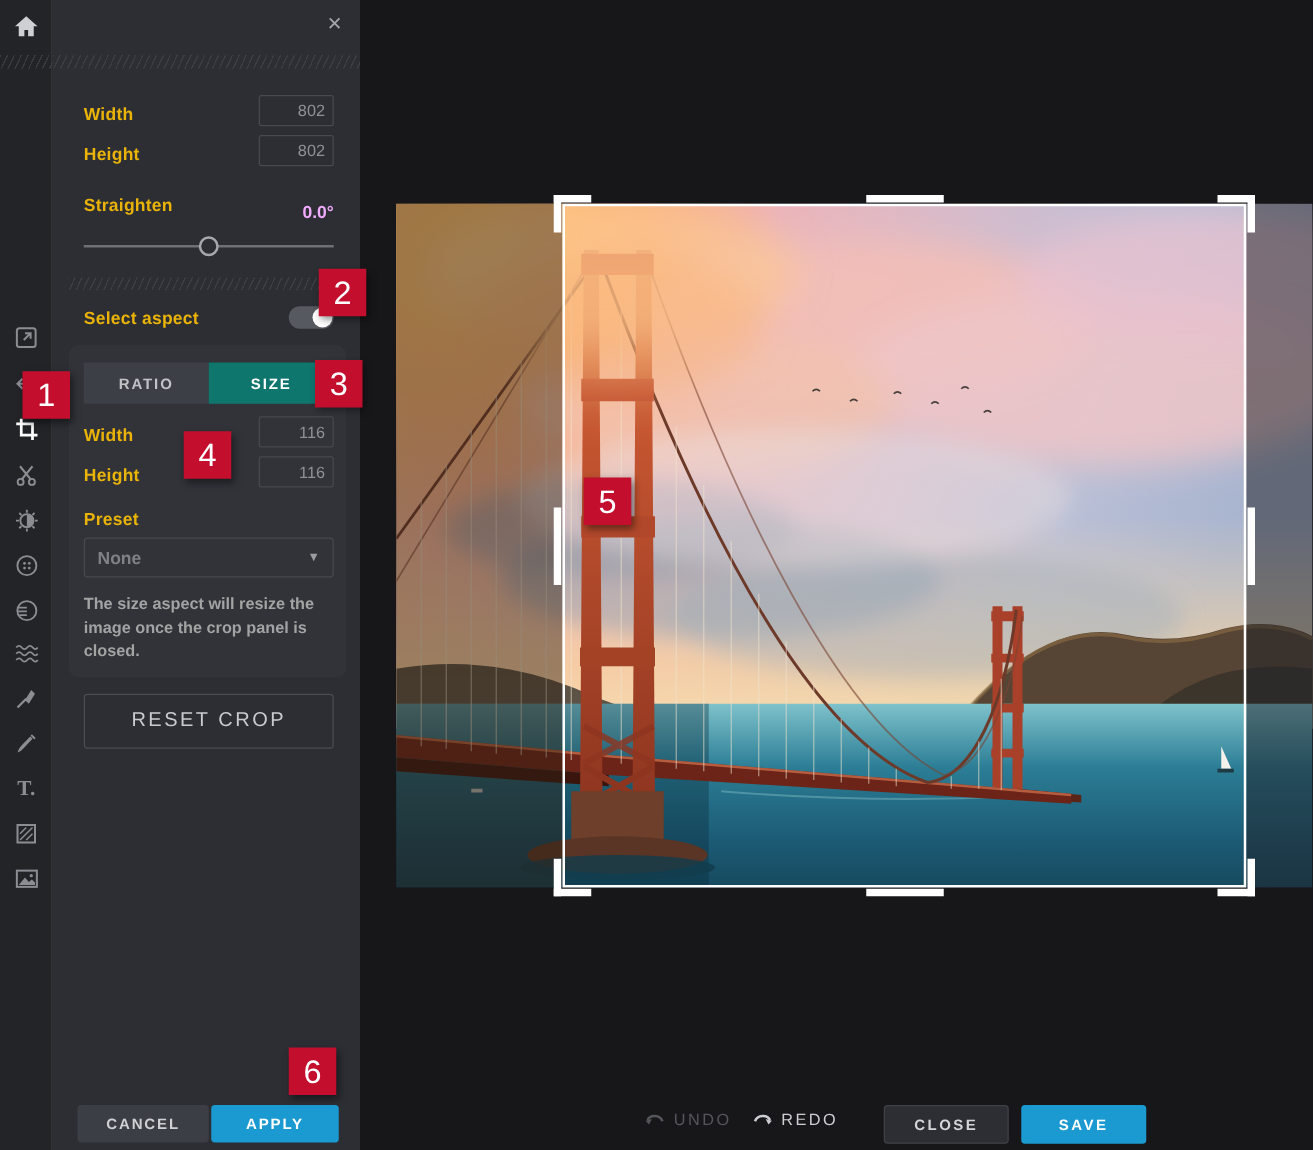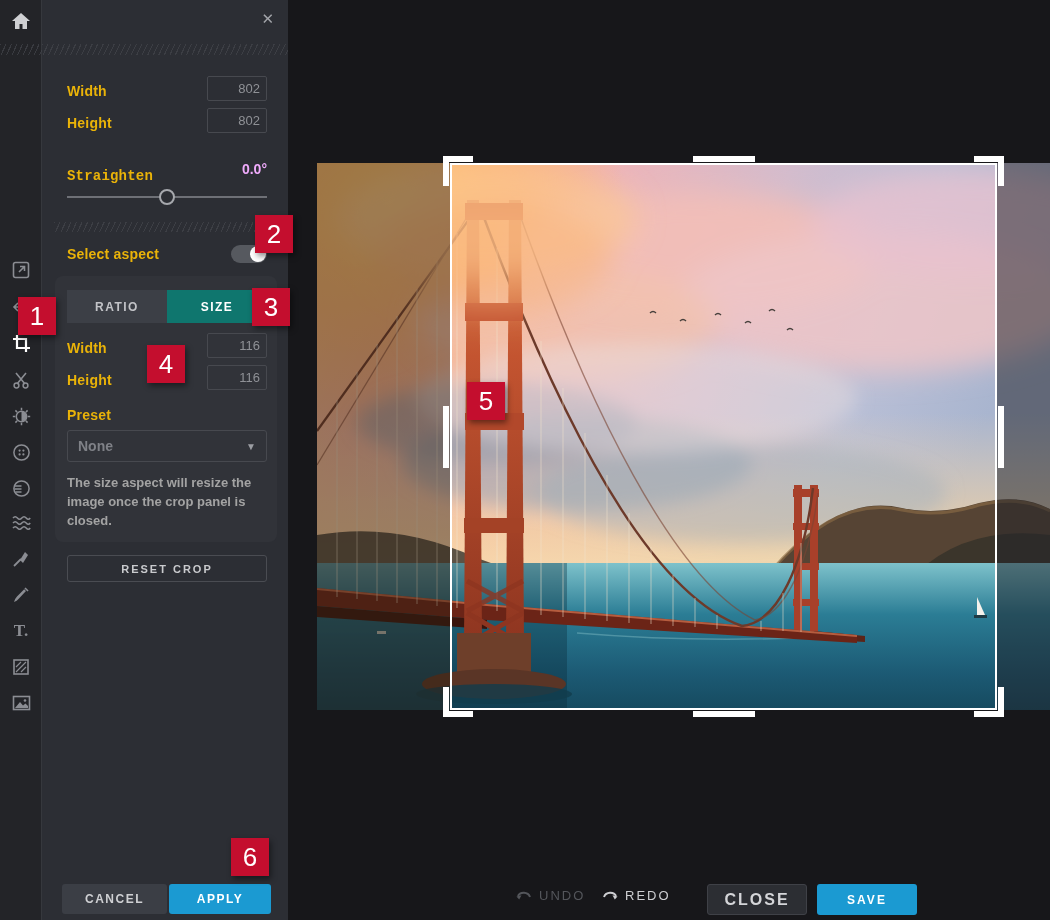--- a/index.html
+++ b/index.html
@@ -49,23 +49,23 @@
     align-items:center; justify-content:center; font-size:12px; font-weight:bold;
     letter-spacing:1.5px; cursor:pointer; }
   .tab-ratio { left:25px; background:#3c3f46; color:#c2c3c7; }
   .tab-size { left:125px; background:#0f766e; color:#ffffff; }
   .preset-select { position:absolute; left:25px; top:430px; width:200px; height:32px;
     border:1px solid #47494f; border-radius:3px; display:flex; align-items:center;
     padding:0 10px; color:#7f8187; font-size:14px; font-weight:bold; cursor:pointer; }
   .preset-caret { margin-left:auto; font-size:10px; color:#9b9da2; }
   .note { position:absolute; left:25px; top:474px; width:200px; color:#a3a3a3;
     font-size:13px; font-weight:bold; line-height:1.45; }
-  .reset-btn { position:absolute; left:25px; top:555px; width:200px; height:27px;
+  .reset-btn { position:absolute; left:25px; top:555px; width:200px; height:44px;
     border:1px solid #4a4c52; border-radius:3px; display:flex; align-items:center;
-    justify-content:center; color:#c9cacd; font-size:11px; font-weight:bold;
+    justify-content:center; color:#c9cacd; font-size:16px; font-weight:normal;
     letter-spacing:2px; cursor:pointer; }
   .panel-actions-cancel, .panel-actions-apply { position:absolute; top:884px; height:30px;
     display:flex; align-items:center; justify-content:center; font-size:12px;
     font-weight:bold; letter-spacing:1.5px; border-radius:3px; cursor:pointer; }
   .panel-actions-cancel { left:20px; width:105px; background:#3b3e45; color:#cfd0d3; }
   .panel-actions-apply { left:127px; width:102px; background:#1b9ad2; color:#ffffff; }
 
   
   .photo { position:absolute; left:317px; top:163px; width:733px; height:547px; z-index:1; }
   .photo svg { display:block; }
@@ -84,21 +84,21 @@
   .e-left { left:-9px; top:calc(50% - 31px); width:6px; height:62px; }
   .e-right { right:-9px; top:calc(50% - 31px); width:6px; height:62px; }
 
   
   .undo-btn,.redo-btn { position:absolute; top:888px; display:flex; align-items:center;
     gap:6px; font-size:13px; font-weight:normal; letter-spacing:2px; cursor:pointer; }
   .undo-btn { left:515px; color:#54565b; }
   .redo-btn { left:601px; color:#cdced1; }
   .close-btn { position:absolute; left:707px; top:884px; width:100px; height:31px;
     background:#2c2e33; border:1px solid #3f4147; border-radius:3px; display:flex;
-    align-items:center; justify-content:center; color:#d4d5d8; font-size:16px;
+    align-items:center; justify-content:center; color:#d4d5d8; font-size:12px;
     font-weight:bold; letter-spacing:2px; cursor:pointer; }
   .save-btn { position:absolute; left:817px; top:884px; width:100px; height:31px;
     background:#1b9ad2; border-radius:3px; display:flex; align-items:center;
     justify-content:center; color:#ffffff; font-size:12px; font-weight:bold;
     letter-spacing:2px; cursor:pointer; }
 
   
   .badge { position:absolute; width:38px; height:38px; background:#c40e2e; color:#fff;
     display:flex; align-items:center; justify-content:center; font-size:26px;
     box-shadow:2px 3px 6px rgba(0,0,0,.45); z-index:10; }
@@ -211,21 +211,21 @@
 
   <div class="panel">
     <div class="panel-close">✕</div>
     <div class="panel-hatch"></div>
 
     <div class="lbl" style="left:25px; top:83px;">Width</div>
     <input class="numbox" style="top: 76px;" value="802">
     <div class="lbl" style="left:25px; top:115px;">Height</div>
     <input class="numbox" style="top: 108px;" value="802">
 
-    <div class="lbl" style="left:25px; top:168px;font-family:Liberation Mono, monospace;">Straighten</div>
+    <div class="lbl" style="left:25px; top:156px;">Straighten</div>
     <div class="deg-val">0.0°</div>
     <div class="slider-track"></div>
     <div class="slider-handle"></div>
 
     <div class="hatch2"></div>
 
     <div class="lbl" style="left:25px; top:246px;">Select aspect</div>
     <div class="toggle">
       <div class="knob"></div>
     </div>

